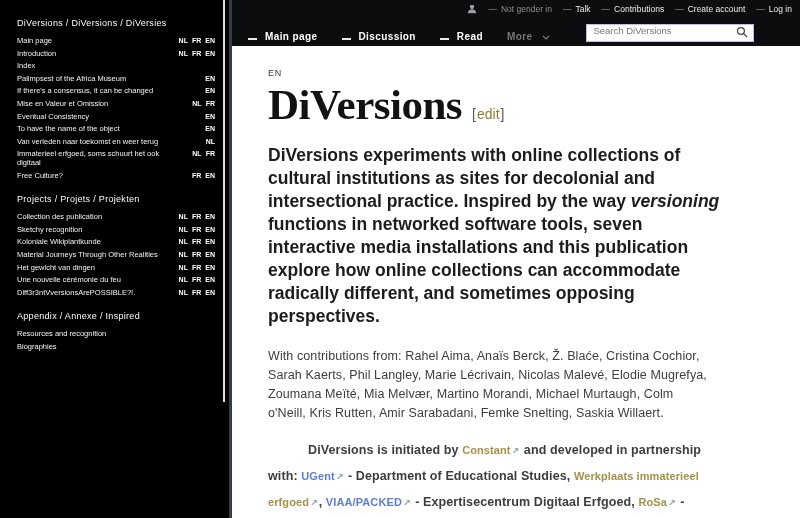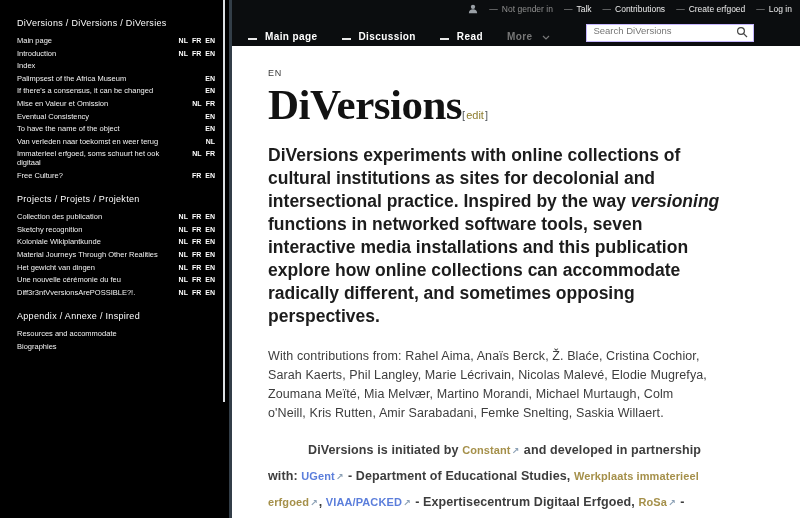--- a/index.html
+++ b/index.html
@@ -46,24 +46,24 @@
   .search input{flex:1;min-width:0;border:0;outline:0;font-size:9.5px;padding:0 6px;color:#333;
                 font-family:inherit;background:transparent;}
   .search input::placeholder{color:#757575;}
   .search button{border:0;background:transparent;width:22px;height:16px;cursor:pointer;padding:0;
                  display:flex;align-items:center;justify-content:center;}
 
   
   .content{position:absolute;left:232px;top:46px;right:0;bottom:0;background:var(--content-bg);
            padding:22px 40px 0 36px;overflow:hidden;color:#202020;}
   .lang-label{font-size:9px;letter-spacing:.8px;color:#3a3a3a;margin-bottom:4px;}
-  .title-row{display:flex;align-items:baseline;}
+  .title-row{display:flex;align-items:baseline;gap:10px;}
   h1.title{font-family:"Liberation Serif","DejaVu Serif",serif;font-weight:bold;font-size:43px;
            margin:0;color:#121212;letter-spacing:-.5px;line-height:1.05;}
-  .edit{font-size:11px;color:#54595d;cursor:pointer;white-space:nowrap;}
+  .edit{font-size:14px;color:#54595d;cursor:pointer;white-space:nowrap;}
   .edit .lbl{color:var(--edit-link);padding:0 1px;}
   .intro{font-family:Liberation Sans, sans-serif;font-weight:bold;font-size:17.5px;
          line-height:23px;color:#1c1c1c;max-width:452px;margin:17px 0 0 0;}
   .intro .italic{font-style:italic;}
   .contribs{font-weight:normal;font-size:12.5px;line-height:19px;color:#3d3d3d;max-width:440px;
             margin:19px 0 0 0;letter-spacing:.1px;}
   .partner{font-weight:bold;font-size:12.5px;line-height:25px;color:#3d3d3d;max-width:458px;
            margin:15px 0 0 0;text-indent:40px;letter-spacing:.1px;}
   .partner span{text-indent:0;}
   .link-olive{color:var(--link-olive);font-size:11px;cursor:pointer;}
@@ -204,21 +204,21 @@
           <span class="sb-langs">
             <span class="sb-lang">NL</span>
             <span class="sb-lang">FR</span>
             <span class="sb-lang">EN</span>
           </span>
         </div>
       </div>
       <div class="sb-section">
         <div class="sb-title">Appendix / Annexe / Inspired</div>
         <div class="sb-row">
-          <span class="sb-label">Resources and accommodate</span>
+          <span class="sb-label">Resources and recognition</span>
           <span class="sb-langs"></span>
         </div>
         <div class="sb-row">
           <span class="sb-label">Biographies</span>
           <span class="sb-langs"></span>
         </div>
       </div>
     </div>
 </nav>
 <div class="sb-scroll"></div>
@@ -239,21 +239,21 @@
     <span class="item">
       <span class="dash">—</span>
       <span>Talk</span>
     </span>
     <span class="item">
       <span class="dash">—</span>
       <span>Contributions</span>
     </span>
     <span class="item">
       <span class="dash">—</span>
-      <span>Create erfgoed</span>
+      <span>Create account</span>
     </span>
     <span class="item">
       <span class="dash">—</span>
       <span>Log in</span>
     </span>
   </div>
 
   <div class="tabrow">
     <div class="tab">
       <span class="tabmark"></span>

